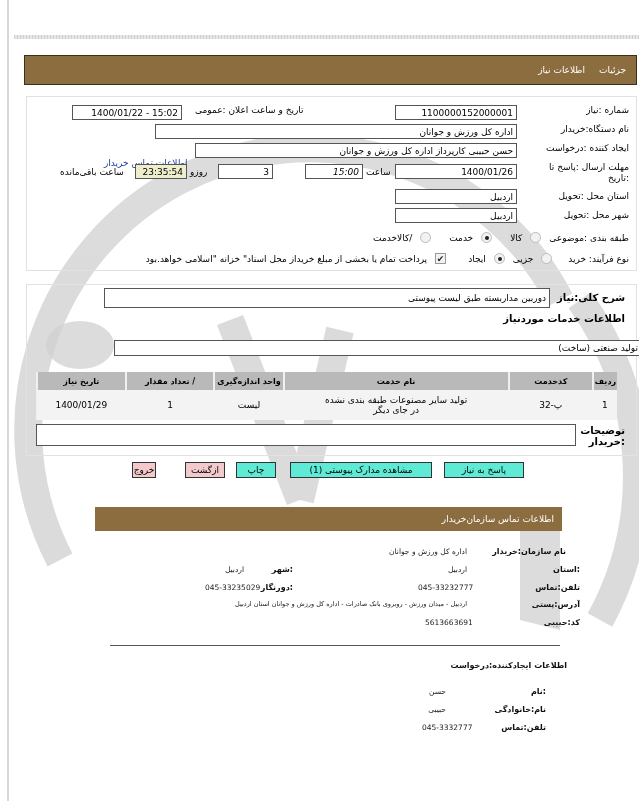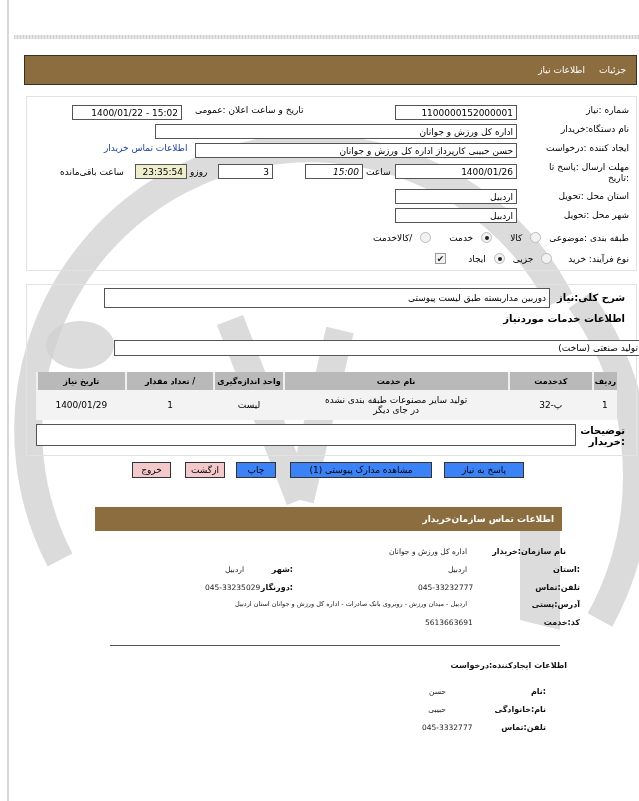--- a/index.html
+++ b/index.html
@@ -22,25 +22,25 @@
     .box.hl { background: #eeeecc; }
     .link { color: #1a3d9e; font-size: 9px; }
     .radio { width: 11px; height: 11px; border-radius: 50%; border: 1px solid #bbb; background: #f2f2f2; display: inline-block; position: relative; }
     .radio.on::after { content: ""; position: absolute; left: 3px; top: 3px; width: 4px; height: 4px; border-radius: 50%; background: #222; }
     .check { width: 11px; height: 11px; border: 1px solid #999; background: #f2f2f2; display: inline-flex; align-items: center; justify-content: center; font-size: 9px; color: #222; }
     .bold { font-weight: bold; font-size: 10px; }
     table.svc { position: absolute; left: 36px; top: 372px; width: 581px; border-collapse: collapse; direction: rtl; background: #f0f0f0; }
     table.svc th { background: #b9b9b9; color: #000; font-weight: bold; font-size: 8px; height: 18px; border-left: 2px solid #f0f0f0; }
     table.svc td { font-size: 9px; text-align: center; height: 30px; line-height: 10px; background: #f3f3f3; }
     .btn { position: absolute; height: 16px; border: 1px solid #333; font-size: 9px; display: flex; align-items: center; justify-content: center; }
-    .btn.green { background: #3b82f6; }
+    .btn.green { background: #5eead4; }
     .btn.pink { background: #f4c9cc; }
     .sub-bar { position: absolute; left: 95px; top: 507px; width: 467px; height: 24px; background: #8c6d40;
       direction: rtl; display: flex; align-items: center; padding-right: 8px; }
-    .sub-bar span { color: #fff; font-size: 9px; font-weight: bold; }
+    .sub-bar span { color: #fff; font-size: 9px; font-weight: normal; }
     .c-lbl { position: absolute; font-size: 8px; font-weight: bold; direction: rtl; white-space: nowrap; color: #111; }
     .c-val { position: absolute; font-size: 7.5px; direction: rtl; white-space: nowrap; color: #222; }
     .c-val.ltr { direction: ltr; }
     .divider { position: absolute; left: 110px; top: 645px; width: 450px; height: 1px; background: #555; }
   </style>
 </head>
 <body>
 
 <div class="left-rail"></div>
 <div class="top-rule"></div>
@@ -76,21 +76,21 @@
 
 <div class="row" style="right:10px; top:124px;">
   <span class="lbl">نام دستگاه:خریدار</span>
 </div>
 <div class="box" style="position:absolute; left:155px; top:124px; width:362px; direction:rtl;">اداره کل ورزش و جوانان</div>
 
 <div class="row" style="right:10px; top:143px;">
   <span class="lbl">ایجاد کننده :درخواست</span>
 </div>
 <div class="box" style="position:absolute; left:195px; top:143px; width:322px; direction:rtl;">حسن حبیبی کارپرداز اداره کل ورزش و جوانان</div>
-<div class="row" style="left:104px; top:143px;">
+<div class="row" style="left:104px; top:158px;">
   <span class="link">اطلاعات تماس خریدار</span>
 </div>
 
 <div style="position:absolute; right:10px; top:162px; direction:rtl; line-height:11px;">
   <div class="lbl">مهلت ارسال :پاسخ تا</div>
   <div class="lbl">:تاریخ</div>
 </div>
 <div class="box ltr" style="position:absolute; left:395px; top:164px; width:122px;">1400/01/26</div>
 <span class="lbl" style="position:absolute; left:366px; top:167px;">ساعت</span>
 <div class="box ltr" style="position:absolute; left:305px; top:164px; width:58px;font-style:italic;">15:00</div>
@@ -119,20 +119,21 @@
   <span class="lbl">/کالاخدمت</span>
 </div>
 
 <div class="row" style="right:10px; top:253px; gap:8px;">
   <span class="lbl">نوع فرآیند: خرید</span>
   <span class="radio" style="margin-right:8px;"></span>
   <span class="lbl">جزیی</span>
   <span class="radio on"></span>
   <span class="lbl">ایجاد</span>
   <span class="check" style="margin-right:14px;">✔</span>
+  <span class="lbl">پرداخت تمام یا بخشی از مبلغ خریداز محل اسناد" خزانه "اسلامی خواهد.بود</span>
 </div>
 
 <div class="panel" style="left:26px; top:284px; width:611px; height:172px;"></div>
 <span class="lbl bold" style="position:absolute; right:14px; top:292px; direction:rtl;">شرح کلی:نیاز</span>
 <div class="box" style="position:absolute; left:104px; top:288px; width:446px; height:20px; direction:rtl;">دوربین مداربسته طبق لیست پیوستی</div>
 
 <span class="lbl bold" style="position:absolute; right:14px; top:313px; direction:rtl;">اطلاعات خدمات موردنیاز</span>
 
 <span class="lbl bold" style="position:absolute; right:14px; top:343px; direction:rtl;">گروه :خدمت</span>
 <div class="box" style="position:absolute; left:114px; top:340px; width:528px; height:16px; direction:rtl;">تولید صنعتی (ساخت)</div>
@@ -166,21 +167,21 @@
 <div style="position:absolute; right:14px; top:425px; direction:rtl; line-height:11px;">
   <div class="lbl bold">توضیحات</div>
   <div class="lbl bold">:خریدار</div>
 </div>
 <div class="box" style="position:absolute; left:36px; top:424px; width:540px; height:22px;"></div>
 
 <div class="btn green" style="left:444px; top:462px; width:80px;">پاسخ به نیاز</div>
 <div class="btn green" style="left:290px; top:462px; width:142px;">مشاهده مدارک پیوستی (1)</div>
 <div class="btn green" style="left:236px; top:462px; width:40px;">چاپ</div>
 <div class="btn pink" style="left:185px; top:462px; width:40px;">ازگشت</div>
-<div class="btn pink" style="left:132px; top:462px; width:39px;">خروج</div>
+<div class="btn pink" style="left:132px; top:462px; width:24px;">خروج</div>
 
 <div class="sub-bar">
   <span>اطلاعات تماس سازمان‌خریدار</span>
 </div>
 
 <span class="c-lbl" style="right:73px; top:547px;">نام سازمان:خریدار</span>
 <span class="c-val" style="right:172px; top:547px;">اداره کل ورزش و جوانان</span>
 
 <span class="c-lbl" style="right:59px; top:565px;">:استان</span>
 <span class="c-val" style="right:172px; top:565px;">اردبیل</span>
@@ -188,21 +189,21 @@
 <span class="c-val" style="right:395px; top:565px;">اردبیل</span>
 
 <span class="c-lbl" style="right:59px; top:583px;">تلفن:تماس</span>
 <span class="c-val ltr" style="left:418px; top:583px;">045-33232777</span>
 <span class="c-lbl" style="right:346px; top:583px;">:دورنگار</span>
 <span class="c-val ltr" style="left:205px; top:583px;">045-33235029</span>
 
 <span class="c-lbl" style="right:59px; top:600px;">آدرس:پستی</span>
 <span class="c-val" style="right:172px; top:600px; font-size:6.5px;">اردبیل - میدان ورزش - روبروی بانک صادرات - اداره کل ورزش و جوانان استان اردبیل</span>
 
-<span class="c-lbl" style="right:59px; top:618px;">کد:خدمت</span>
+<span class="c-lbl" style="right:59px; top:618px;">کد:حبیبی</span>
 <span class="c-val ltr" style="left:425px; top:618px;">5613663691</span>
 
 <div class="divider"></div>
 
 <span class="c-lbl" style="right:72px; top:661px;">اطلاعات ایجادکننده:درخواست</span>
 
 <span class="c-lbl" style="right:93px; top:687px;">:نام</span>
 <span class="c-val" style="right:193px; top:687px;">حسن</span>
 
 <span class="c-lbl" style="right:93px; top:705px;">نام:خانوادگی</span>

